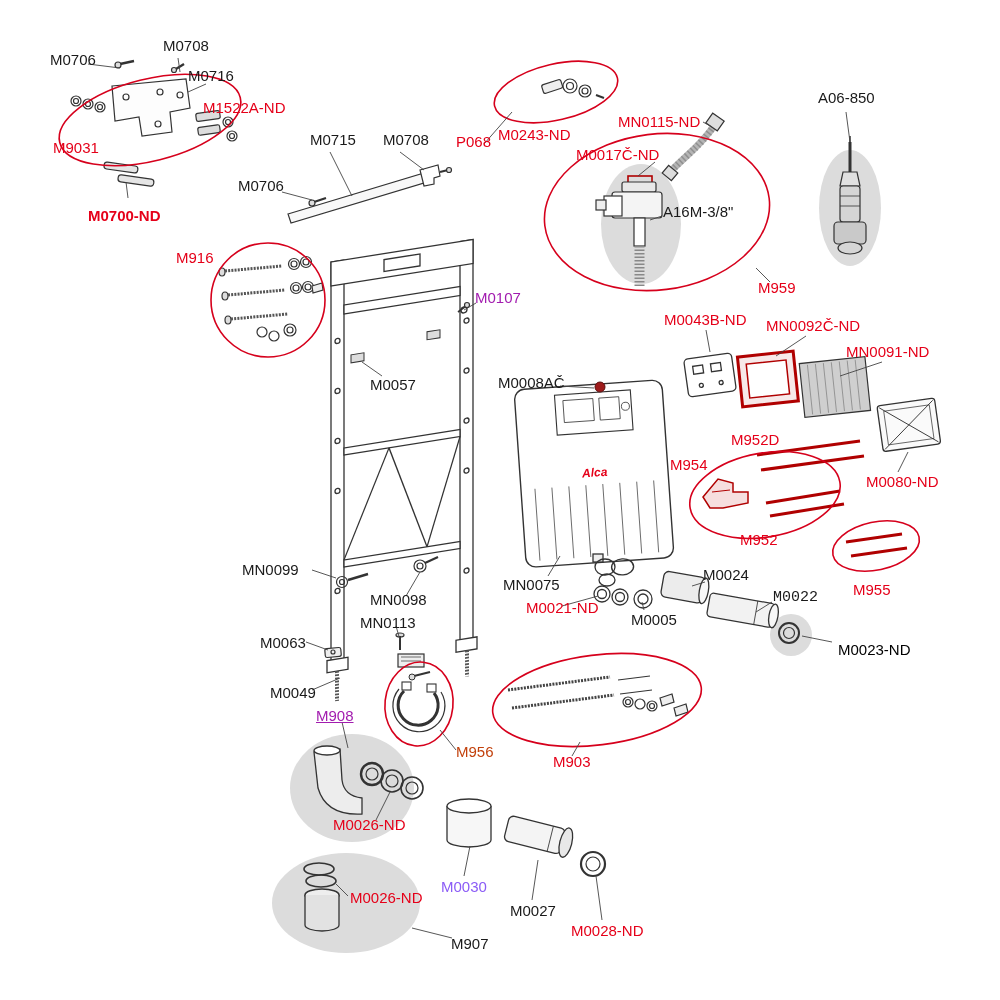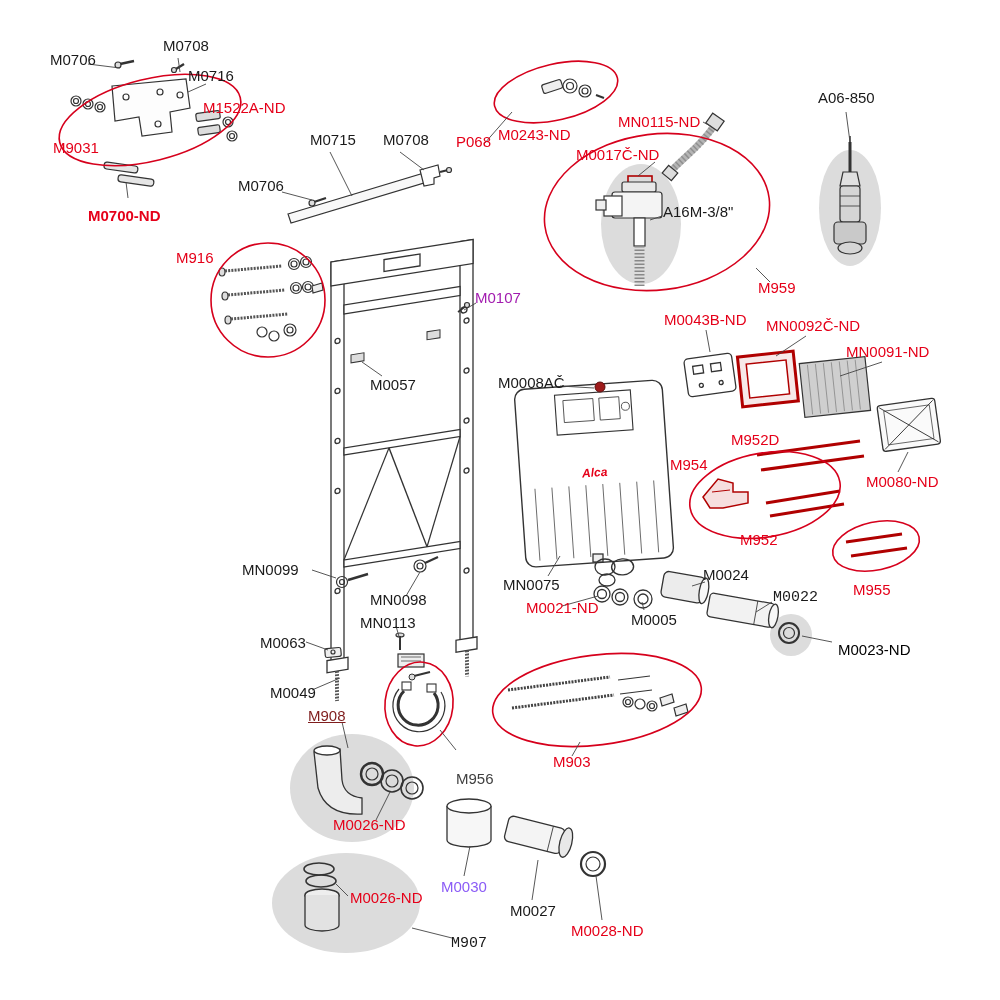--- a/index.html
+++ b/index.html
@@ -391,24 +391,24 @@
       <div class="label" style="left: 526px; top: 600px; color: rgb(229, 0, 25);">M0021-ND</div>
       <div class="label" style="left: 623px; top: 612px; color: rgb(26, 26, 26); margin-left: 8px;">M0005</div>
       <div class="label" style="left: 703px; top: 567px; color: rgb(26, 26, 26);">M0024</div>
       <div class="label" style="left: 773px; top: 590px; color: rgb(26, 26, 26); font-family: Liberation Mono, monospace;">M0022</div>
       <div class="label" style="left: 810px; top: 642px; color: #000000; margin-left: 28px;">M0023-ND</div>
       <div class="label" style="left: 242px; top: 562px; color: rgb(26, 26, 26);">MN0099</div>
       <div class="label" style="left: 370px; top: 592px; color: rgb(26, 26, 26);">MN0098</div>
       <div class="label" style="left: 360px; top: 615px; color: rgb(26, 26, 26);">MN0113</div>
       <div class="label" style="left: 260px; top: 635px; color: rgb(26, 26, 26);">M0063</div>
       <div class="label" style="left: 270px; top: 685px; color: rgb(26, 26, 26);">M0049</div>
-      <div class="label" style="left: 308px; top: 708px; color: #7f1d1d; text-decoration: underline;">M908</div>
-      <div class="label" style="left: 456px; top: 744px; color: #404040; margin-top: 27px;">M956</div>
+      <div class="label" style="left: 316px; top: 708px; color: #a21caf; text-decoration: underline;">M908</div>
+      <div class="label" style="left: 456px; top: 744px; color: #c2410c;">M956</div>
       <div class="label" style="left: 553px; top: 754px; color: rgb(229, 0, 25);">M903</div>
       <div class="label" style="left: 333px; top: 817px; color: rgb(229, 0, 25);">M0026-ND</div>
       <div class="label" style="left: 441px; top: 879px; color: #8b5cf6;">M0030</div>
       <div class="label" style="left: 510px; top: 903px; color: rgb(26, 26, 26);">M0027</div>
       <div class="label" style="left: 350px; top: 890px; color: rgb(229, 0, 25);">M0026-ND</div>
       <div class="label" style="left: 571px; top: 923px; color: rgb(229, 0, 25); text-align: center;">M0028-ND</div>
-      <div class="label" style="left: 451px; top: 936px; color: rgb(26, 26, 26); font-family: Liberation Mono, monospace;">M907</div>
+      <div class="label" style="left: 451px; top: 936px; color: rgb(26, 26, 26);">M907</div>
     </div>
 
 </div>
 
 </body></html>

